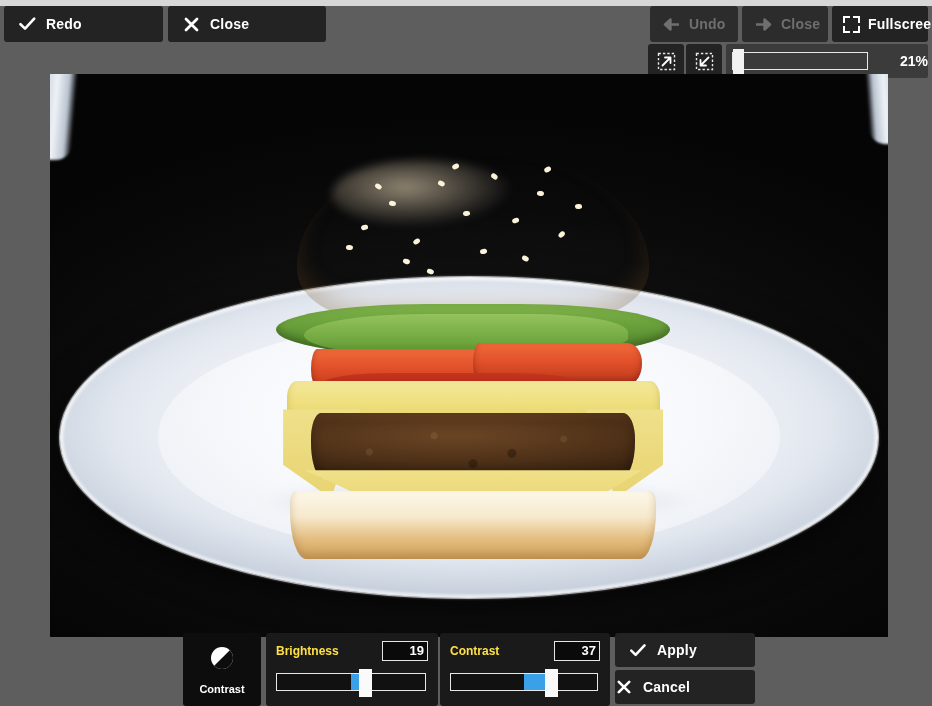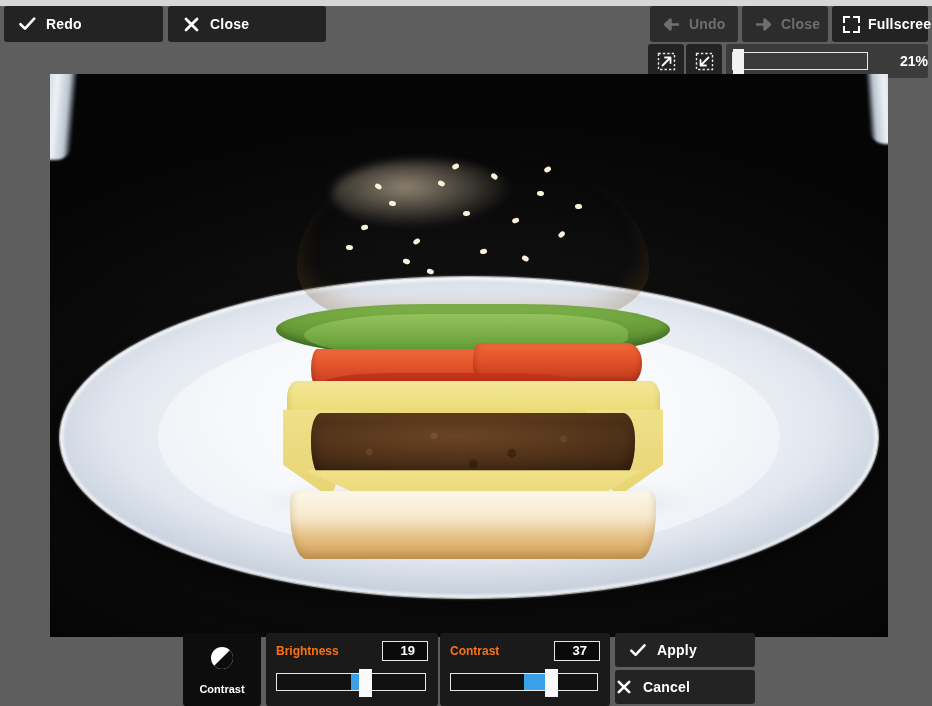--- a/index.html
+++ b/index.html
@@ -278,29 +278,29 @@
     border-radius: 3px;
     top: 633px; height: 73px;
   }
   #panel-brightness { left: 266px; width: 172px; }
   #panel-contrast   { left: 440px; width: 170px; }
 
   .adj-head {
     position: absolute; left: 10px; top: 8px; right: 10px;
     display: flex; align-items: center; justify-content: space-between;
   }
-  .adj-title { color: #f97316; font-size: 12px; font-weight: bold; }
+  .adj-title { color: #fde047; font-size: 12px; font-weight: bold; }
   .adj-value {
     width: 46px; height: 20px;
     background: #0a0a0a;
     border: 1px solid #e6e6e6;
     color: #ffffff;
     font-size: 13px; font-weight: bold;
     text-align: right;
-    padding-right: 12px;
+    padding-right: 3px;
     line-height: 18px;
   }
 
   .adj-track {
     position: absolute; left: 10px; top: 40px;
     height: 18px;
     border: 1px solid #e8e8e8;
     background: #111111;
     cursor: pointer;
   }

